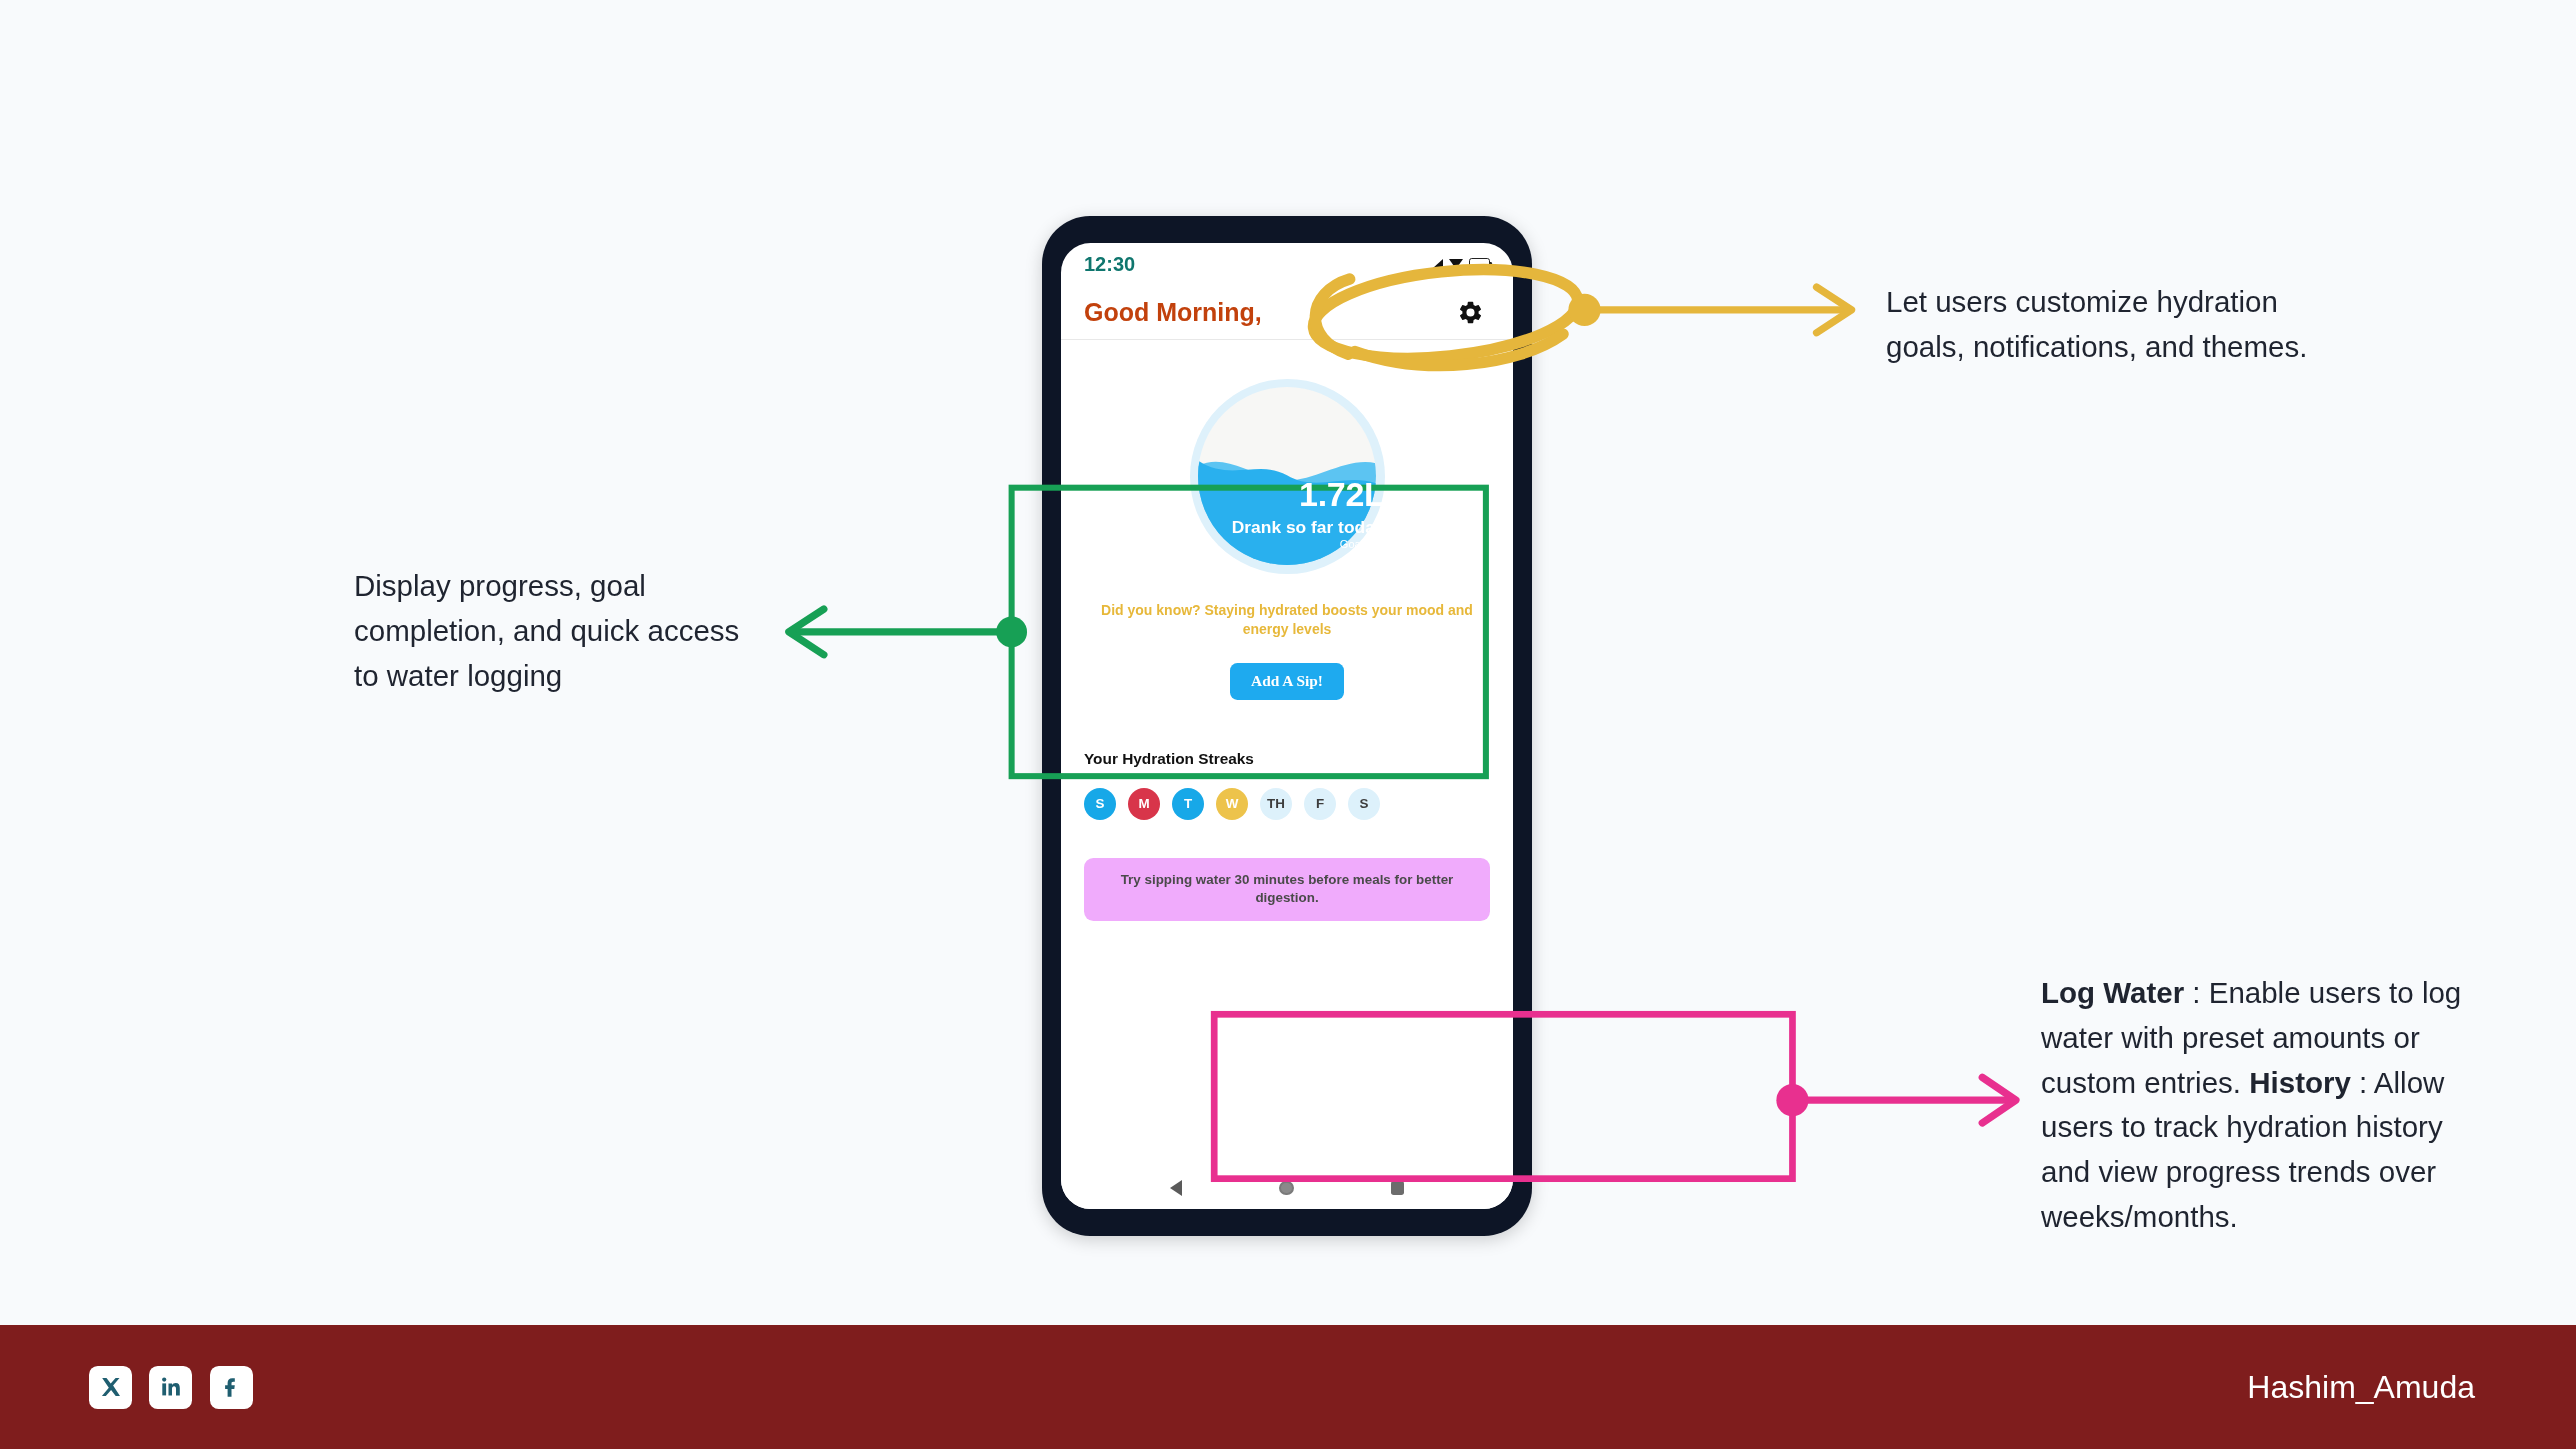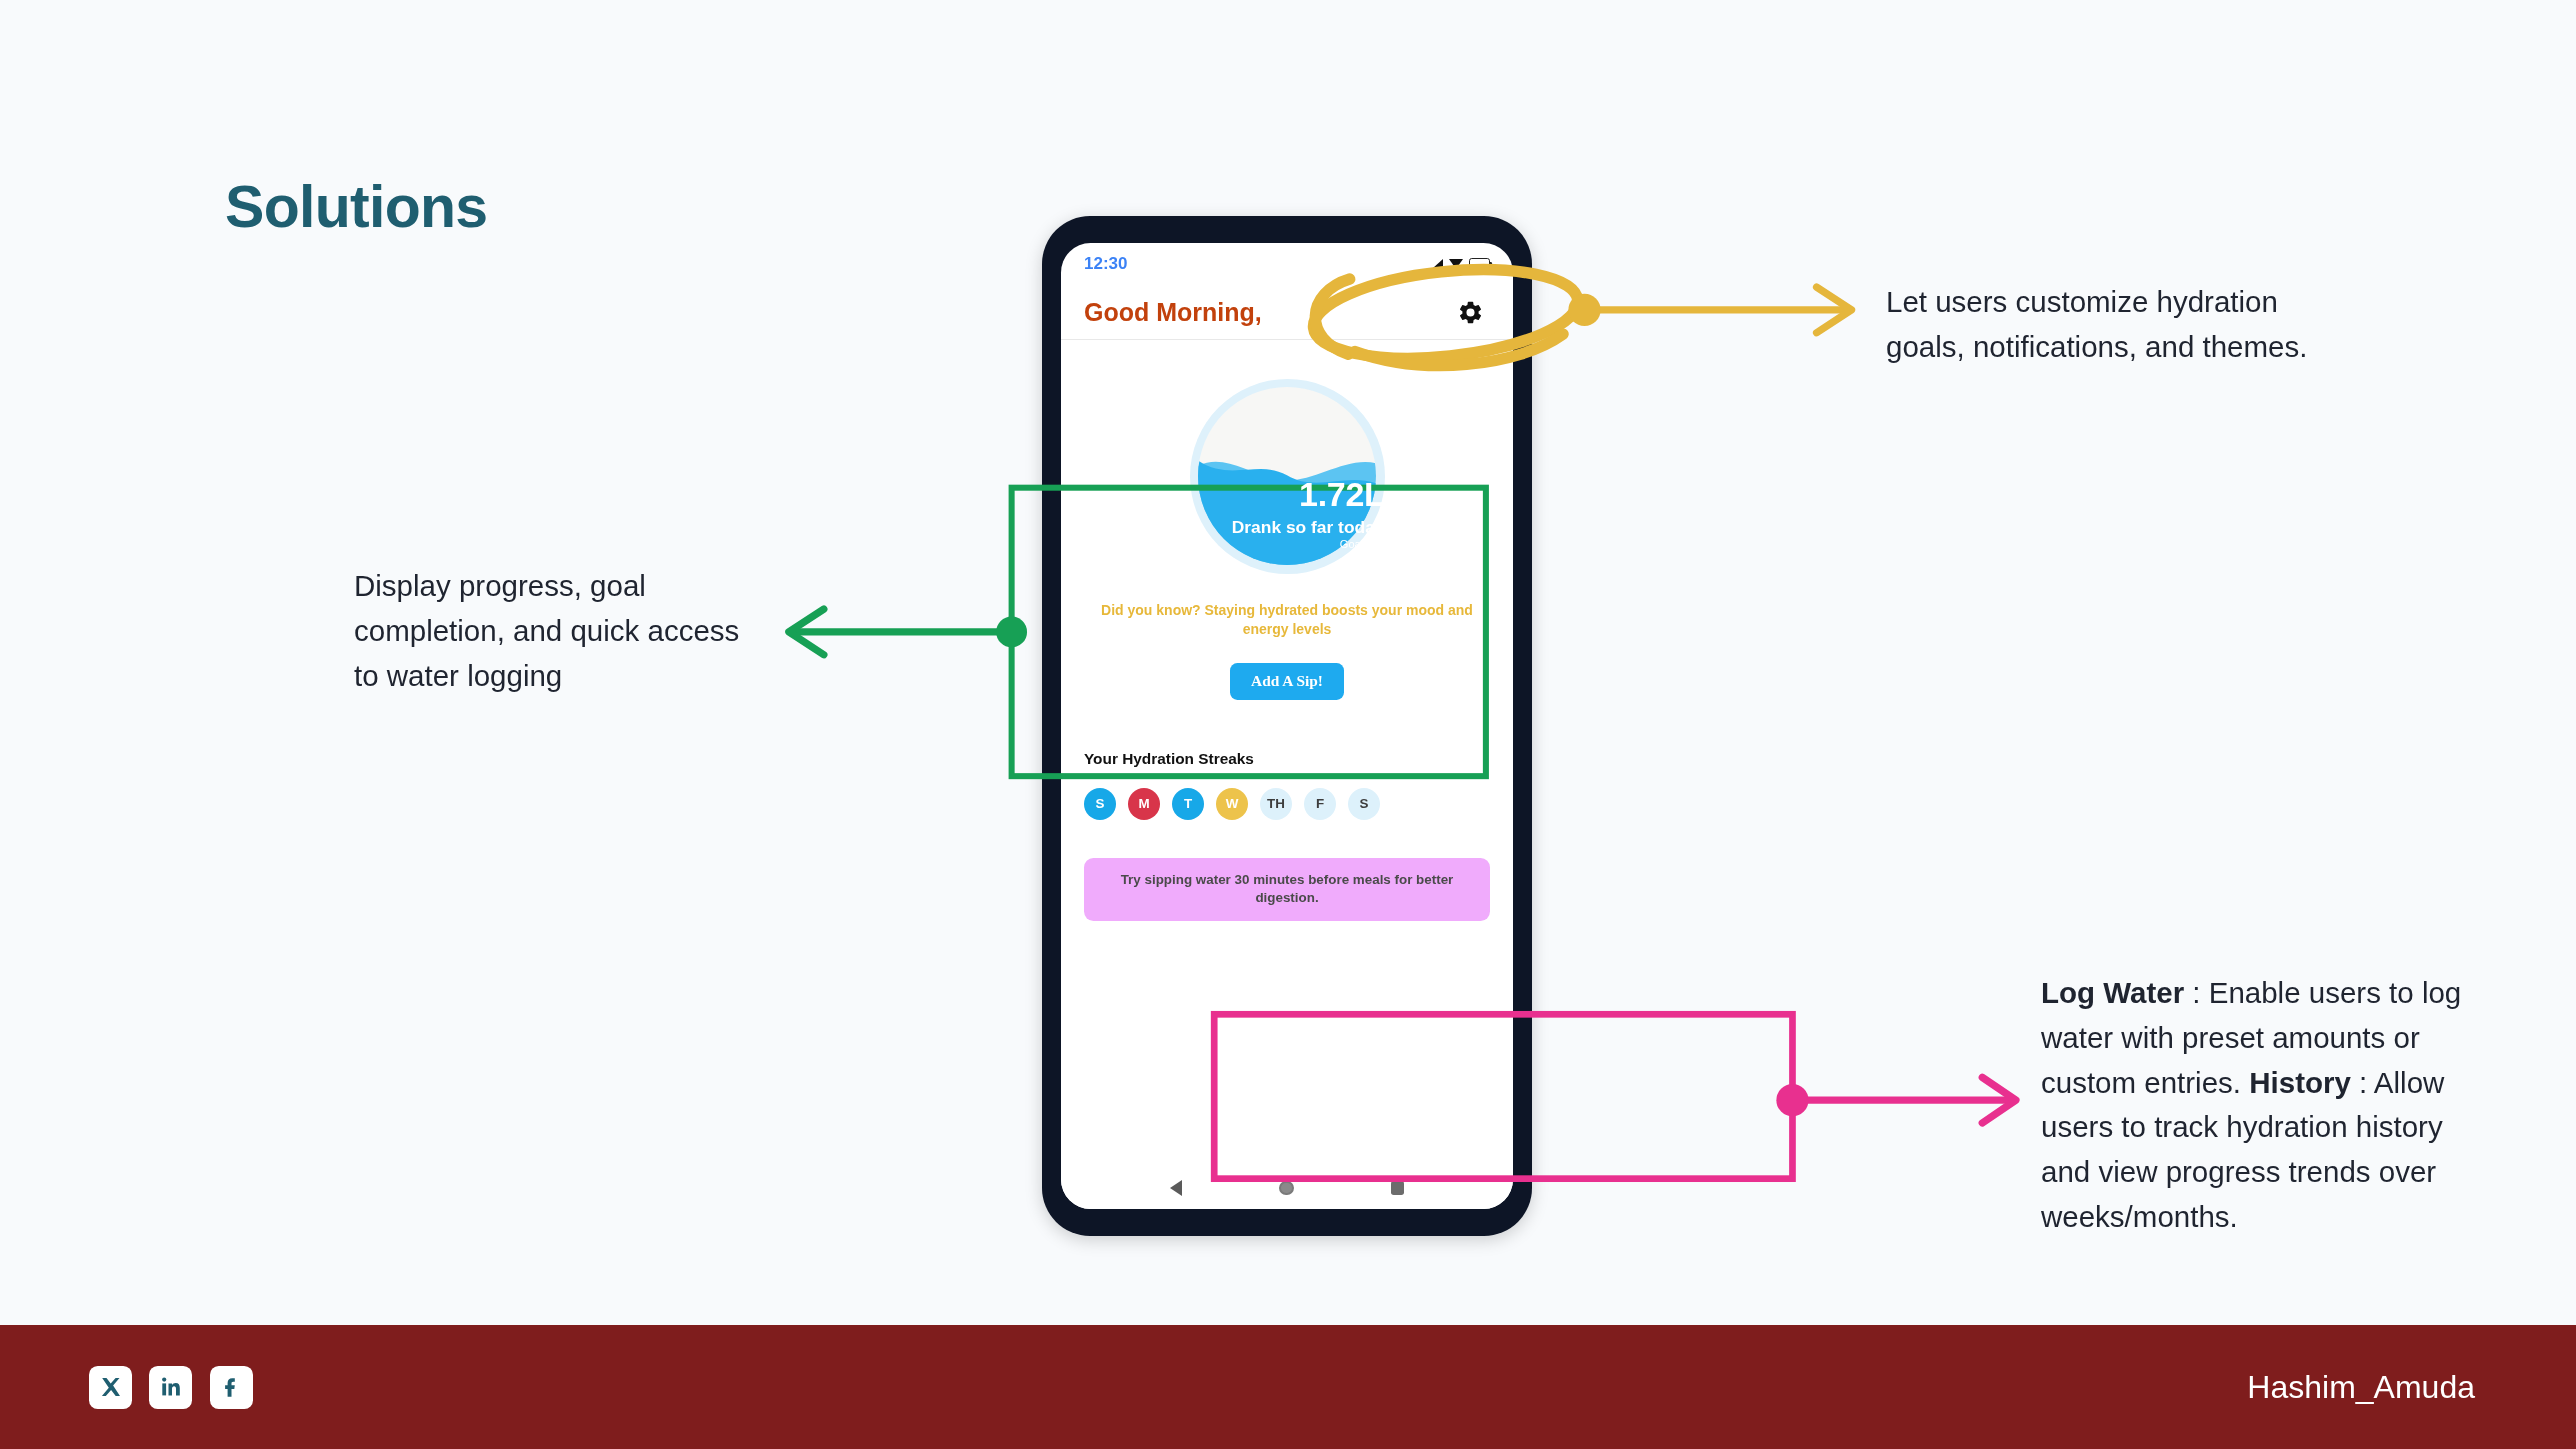--- a/index.html
+++ b/index.html
@@ -46,21 +46,21 @@
   }
 
   
   .statusbar {
     height: 42px;
     display: flex; align-items: center;
     justify-content: space-between;
     padding: 0 23px;
     flex: none;
   }
-  .status-time { font-size: 17px; font-weight: 700; color: #3b82f6; }
+  .status-time { font-size: 20px; font-weight: 700; color: #0f766e; }
   .status-icons { display: flex; align-items: center; gap: 6px; }
   .si { display: block; }
   .sig { width: 0; height: 0; border-left: 10.7px solid transparent;
          border-bottom: 9.4px solid #111; }
   .wifi { width: 0; height: 0; border-left: 7.4px solid transparent;
           border-right: 7.4px solid transparent; border-top: 10px solid #111; }
   .batt { width: 21.5px; height: 11.4px; border: 1.7px solid #222;
           border-radius: 2.7px; position: relative; background: #fff; }
   .batt::after { content: ""; position: absolute; right: -3.4px; top: 2.7px;
                  width: 2px; height: 4px; background: #222; border-radius: 0 1.3px 1.3px 0; }
@@ -232,21 +232,20 @@
     display: flex; align-items: center; justify-content: center;
     cursor: pointer;
   }
   .author { color: #ffffff; font-size: 32px; }
 </style>
 </head>
 <body>
 
 <div class="slide">
 
-  <div class="slide-title">Solutions</div>
 
   <div class="phone">
     <div class="phone-screen">
 
       <div class="statusbar">
         <div class="status-time">12:30</div>
         <div class="status-icons">
           <span class="si sig"></span>
           <span class="si wifi"></span>
           <span class="si batt"></span>

